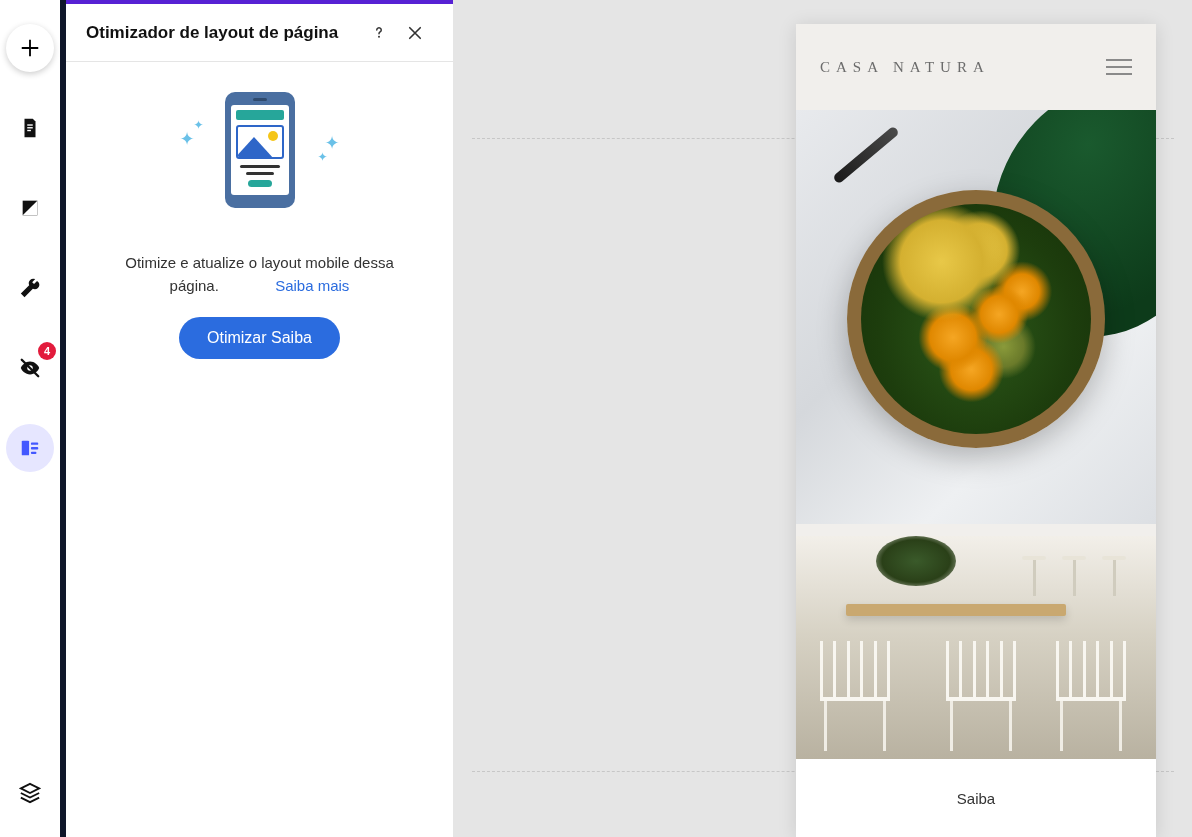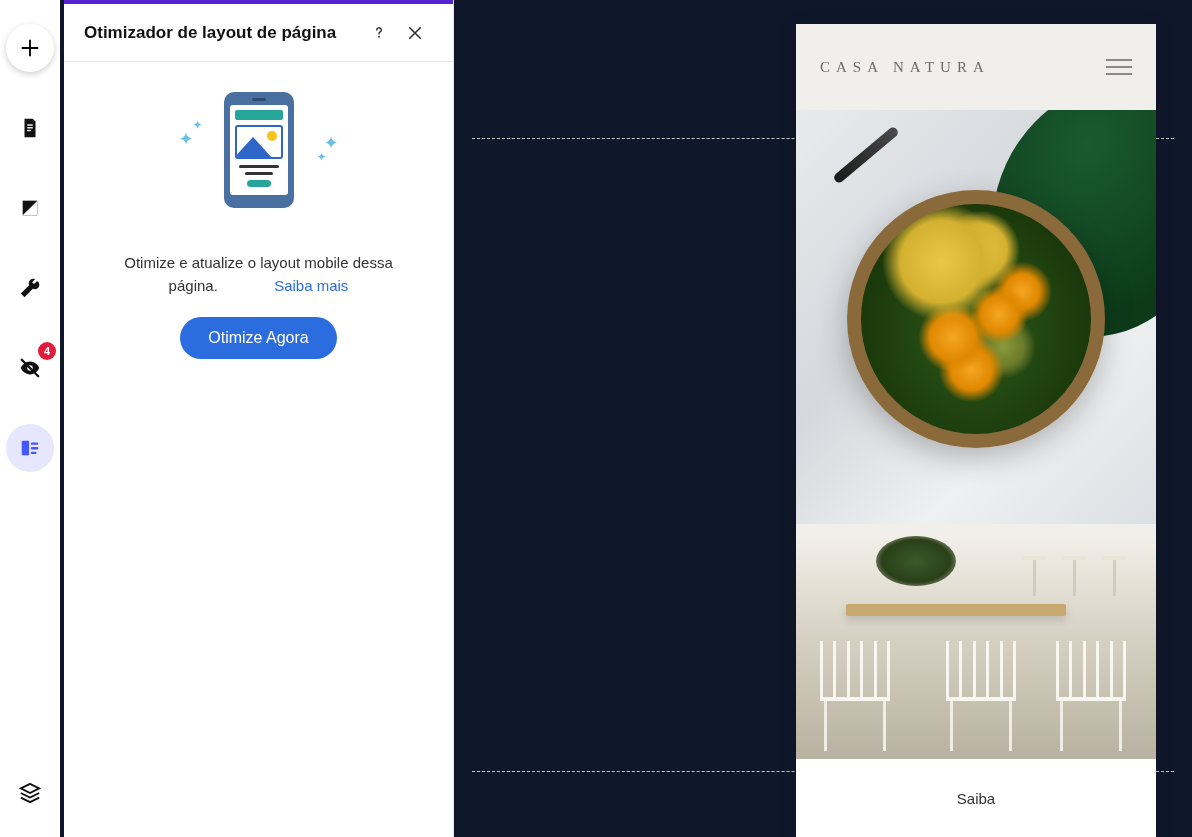--- a/index.html
+++ b/index.html
@@ -8,21 +8,21 @@
 
 .icon-sidebar { position: absolute; left: 0; top: 0; width: 60px; height: 837px; background: #fff; display: flex; flex-direction: column; align-items: center; padding-top: 24px; gap: 32px; }
 .icon-btn { width: 48px; height: 48px; display: flex; align-items: center; justify-content: center; cursor: pointer; border-radius: 50%; position: relative; }
 .icon-btn.add-circle { background: #fff; box-shadow: 0 2px 6px rgba(0,0,0,0.2); }
 .icon-btn.active { background: #e6e6ff; }
 .icon-btn svg { width: 22px; height: 22px; }
 .badge { position: absolute; top: -2px; right: -2px; background: #e21b3c; color: #fff; font-size: 11px; font-weight: 600; border-radius: 50%; width: 18px; height: 18px; display: flex; align-items: center; justify-content: center; }
 .icon-sidebar-bottom { position: absolute; bottom: 20px; left: 0; width: 60px; display: flex; justify-content: center; }
 
 
-.panel { position: absolute; left: 60px; top: 0; width: 394px; height: 837px; background: #fff; border-left: 4px solid #0f172a; border-right: 1px solid #e5e5e5; }
+.panel { position: absolute; left: 60px; top: 0; width: 394px; height: 837px; background: #fff; border-left: 6px solid #0f172a; border-right: 1px solid #e5e5e5; }
 .panel-topbar { height: 4px; background: #5721d4; }
 .panel-header { height: 58px; display: flex; align-items: center; padding: 0 20px; border-bottom: 1px solid #e5e5e5; }
 .panel-title { font-size: 17px; font-weight: 600; color: #111; flex: 1; }
 .panel-ctrl { width: 36px; height: 36px; display: flex; align-items: center; justify-content: center; cursor: pointer; color: #333; }
 .panel-body { padding: 30px 40px; text-align: center; }
 
 
 .illus { position: relative; width: 160px; height: 130px; margin: 0 auto 30px; }
 .phone { width: 70px; height: 116px; background: #4a6fa1; border-radius: 10px; margin: 0 auto; padding: 6px; position: relative; }
 .phone-spk { width: 14px; height: 3px; background: #2f4a6e; border-radius: 2px; margin: 0 auto 4px; }
@@ -38,21 +38,21 @@
 .spark.s1 { top: 36px; left: 0; }
 .spark.s2 { top: 26px; left: 14px; font-size: 12px; }
 .spark.s3 { top: 40px; right: 0; }
 .spark.s4 { top: 58px; right: 12px; font-size: 12px; }
 
 .optimize-text { font-size: 15px; color: #333; line-height: 1.5; margin-bottom: 20px; }
 .link { color: #2b6cdf; cursor: pointer; margin-left: 48px; }
 .optimize-btn { background: #2b6cdf; color: #fff; border: none; border-radius: 22px; padding: 12px 28px; font-size: 16px; font-weight: 500; cursor: pointer; }
 
 
-.canvas { position: absolute; left: 454px; top: 0; width: 738px; height: 837px; background: #0f172a; }
+.canvas { position: absolute; left: 454px; top: 0; width: 738px; height: 837px; background: #e5e5e5; }
 .dashline { position: absolute; left: 18px; right: 18px; border-top: 1px dashed #c7c7c7; }
 .dashline.d1 { top: 138px; }
 .dashline.d2 { top: 771px; }
 
 
 .mobile { position: absolute; top: 24px; left: 342px; width: 360px; height: 813px; background: #fff; box-shadow: 0 2px 18px rgba(0,0,0,0.12); display: flex; flex-direction: column; overflow: hidden; }
 .m-header { height: 86px; background: #f1efec; display: flex; align-items: center; justify-content: space-between; padding: 0 24px; }
 .m-logo { font-family: Georgia, 'Times New Roman', serif; font-size: 15px; letter-spacing: 6px; color: #6b6b6b; }
 .hamburger { width: 26px; height: 16px; display: flex; flex-direction: column; justify-content: space-between; cursor: pointer; }
 .hamburger span { display: block; width: 100%; height: 2px; background: #8a8a8a; }
@@ -179,21 +179,21 @@
           <div class="phone-line"></div>
           <div class="phone-line short"></div>
           <div class="phone-pill"></div>
         </div>
       </div>
     </div>
     <p class="optimize-text">
       <span>Otimize e atualize o layout mobile dessa página.</span>
       &nbsp;<span class="link">Saiba mais</span>
     </p>
-    <button class="optimize-btn">Otimize Agora</button>
+    <button class="optimize-btn">Otimizar Saiba</button>
   </div>
 </div>
 
 <div class="canvas">
   <div class="dashline d1"></div>
   <div class="dashline d2"></div>
 
   <div class="mobile">
     <div class="m-header">
       <div class="m-logo">CASA NATURA</div>

